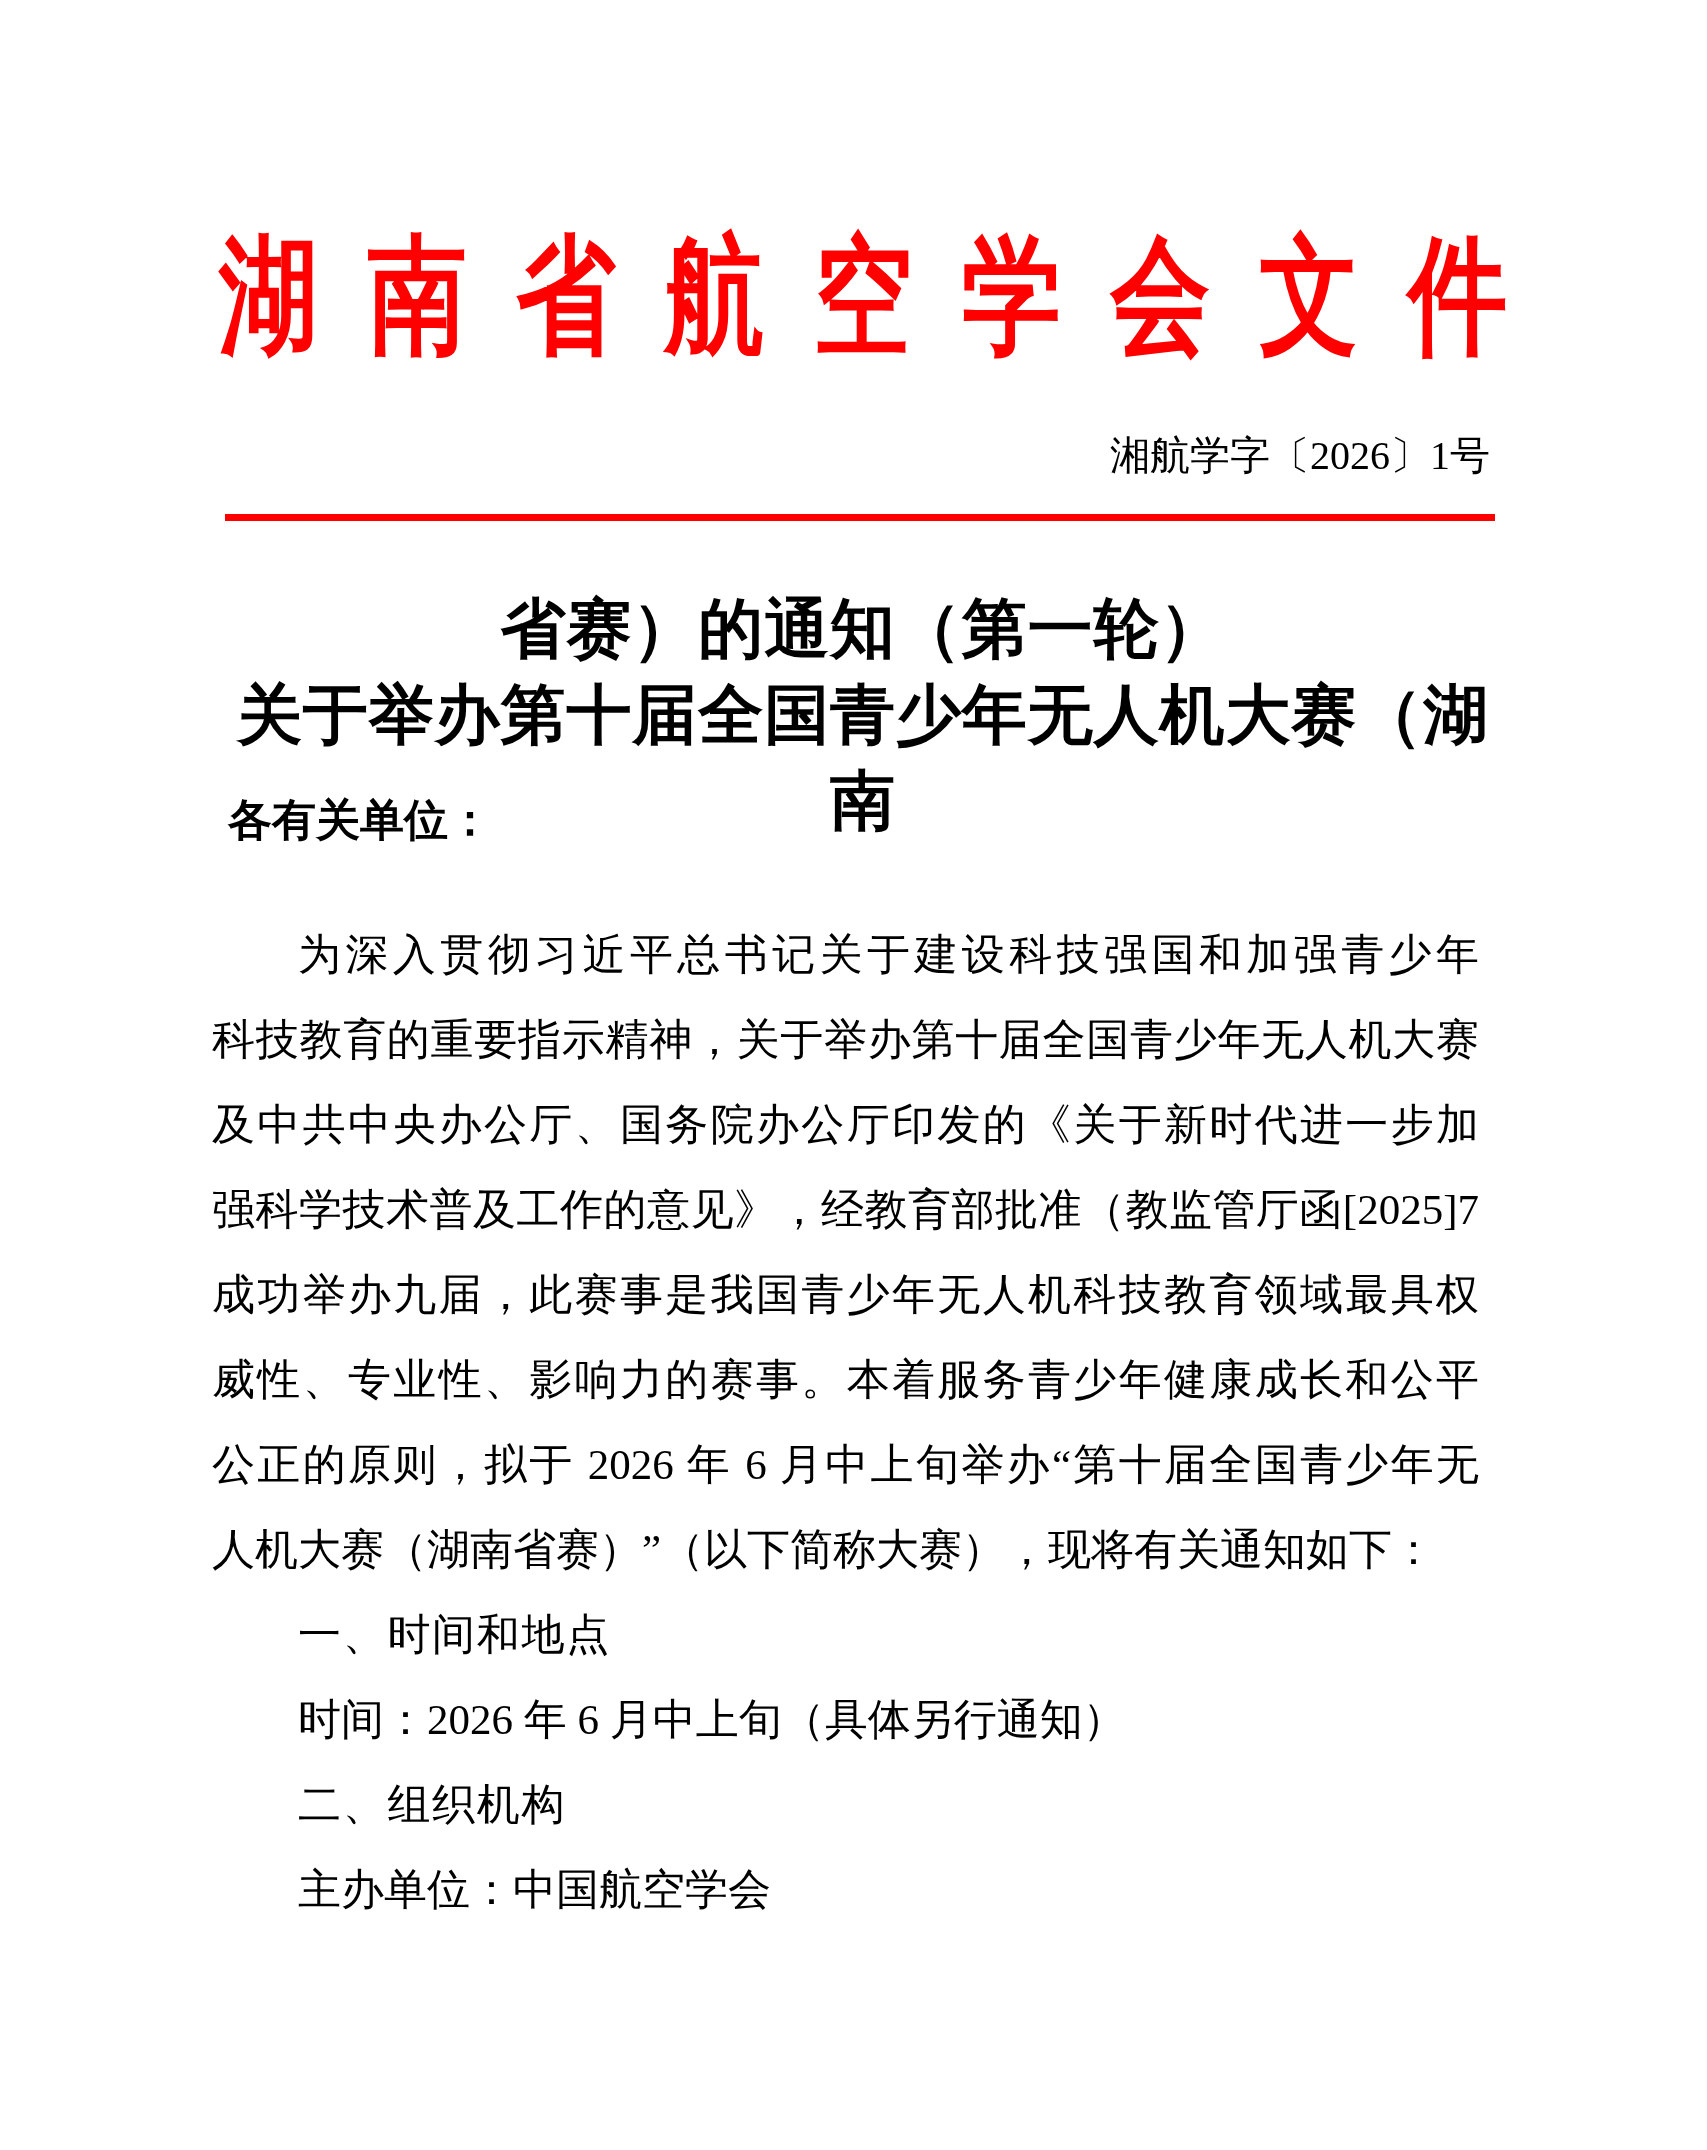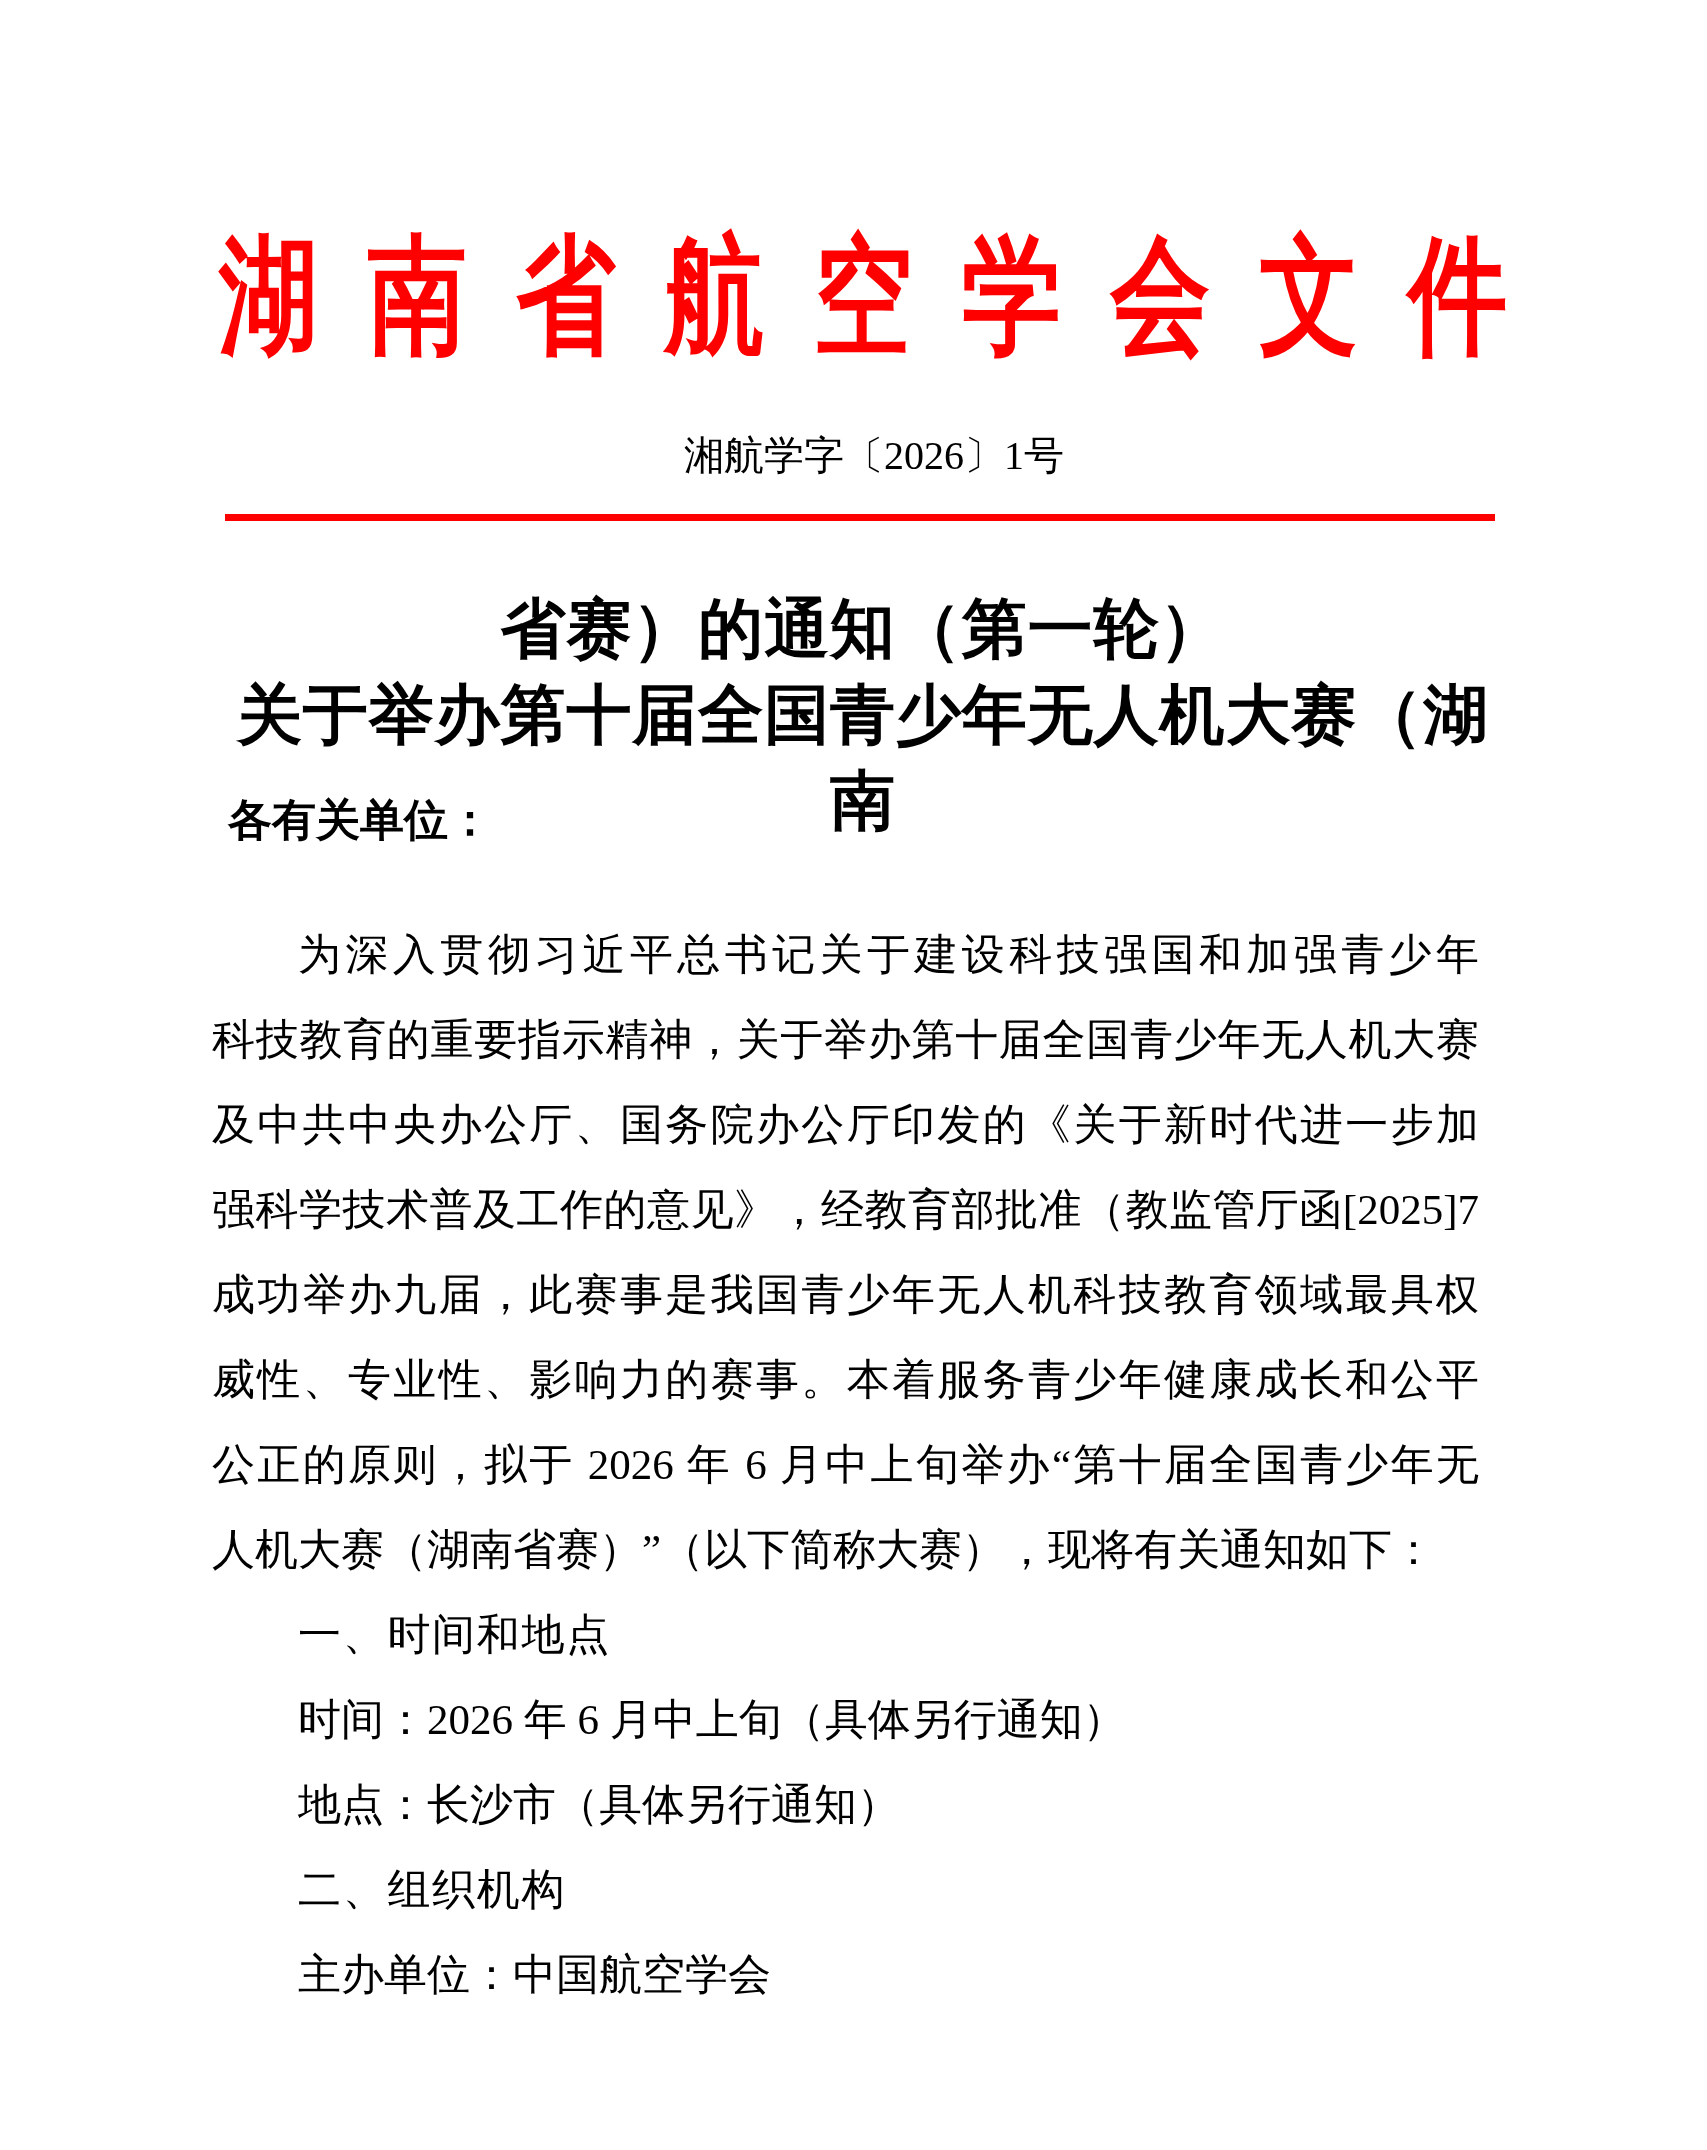--- a/index.html
+++ b/index.html
@@ -27,23 +27,23 @@
   }
   .org-title .rt-char{
     display:block;
     line-height:1;
     transform:scaleY(1.30);
     transform-origin:center;
     white-space:pre;
   }
   .doc-number{
     position:absolute;
-    left:230px; top:432px;
+    left:202px; top:432px;
     width:1288px;
-    text-align:center;
+    text-align:right;
     font-size:40px;
     line-height:47px;
     color:#000000;
   }
   .red-line{
     position:absolute;
     left:225px; top:514px;
     width:1270px; height:7.3px;
     background:#ff0000;
   }
@@ -120,19 +120,18 @@
       <div class="line indent flush">为深入贯彻习近平总书记关于建设科技强国和加强青少年</div>
       <div class="line flush">科技教育的重要指示精神，关于举办第十届全国青少年无人机大赛</div>
       <div class="line flush">及中共中央办公厅、国务院办公厅印发的《关于新时代进一步加</div>
       <div class="line flush">强科学技术普及工作的意见》，经教育部批准（教监管厅函[2025]7</div>
       <div class="line flush">成功举办九届，此赛事是我国青少年无人机科技教育领域最具权</div>
       <div class="line flush">威性、专业性、影响力的赛事。本着服务青少年健康成长和公平</div>
       <div class="line flush">公正的原则，拟于 2026 年 6 月中上旬举办“第十届全国青少年无</div>
       <div class="line">人机大赛（湖南省赛）”（以下简称大赛），现将有关通知如下：</div>
       <div class="line indent heading">一、时间和地点</div>
       <div class="line indent">时间：2026 年 6 月中上旬（具体另行通知）</div>
-      <div class="line indent">地点：长沙市（具体另行通知）</div>
       <div class="line indent heading">二、组织机构</div>
       <div class="line indent">主办单位：中国航空学会</div>
     </div>
 
 </div>
 
 
 </body></html>

